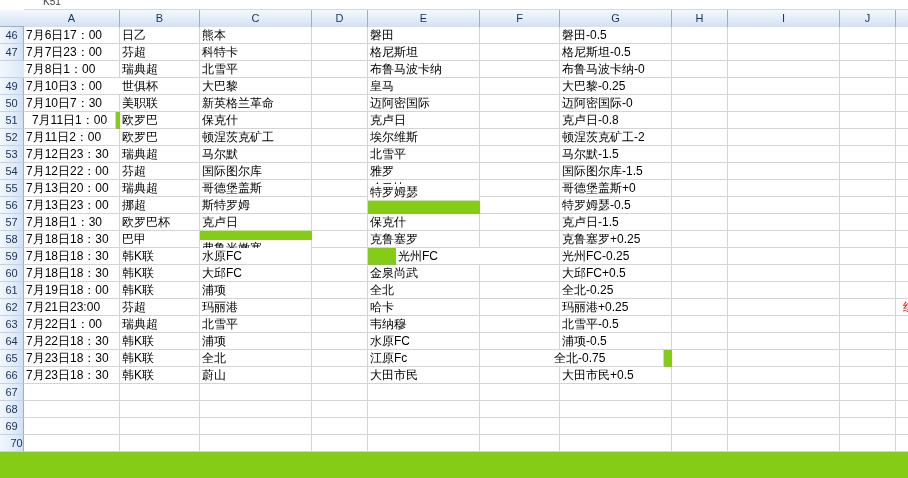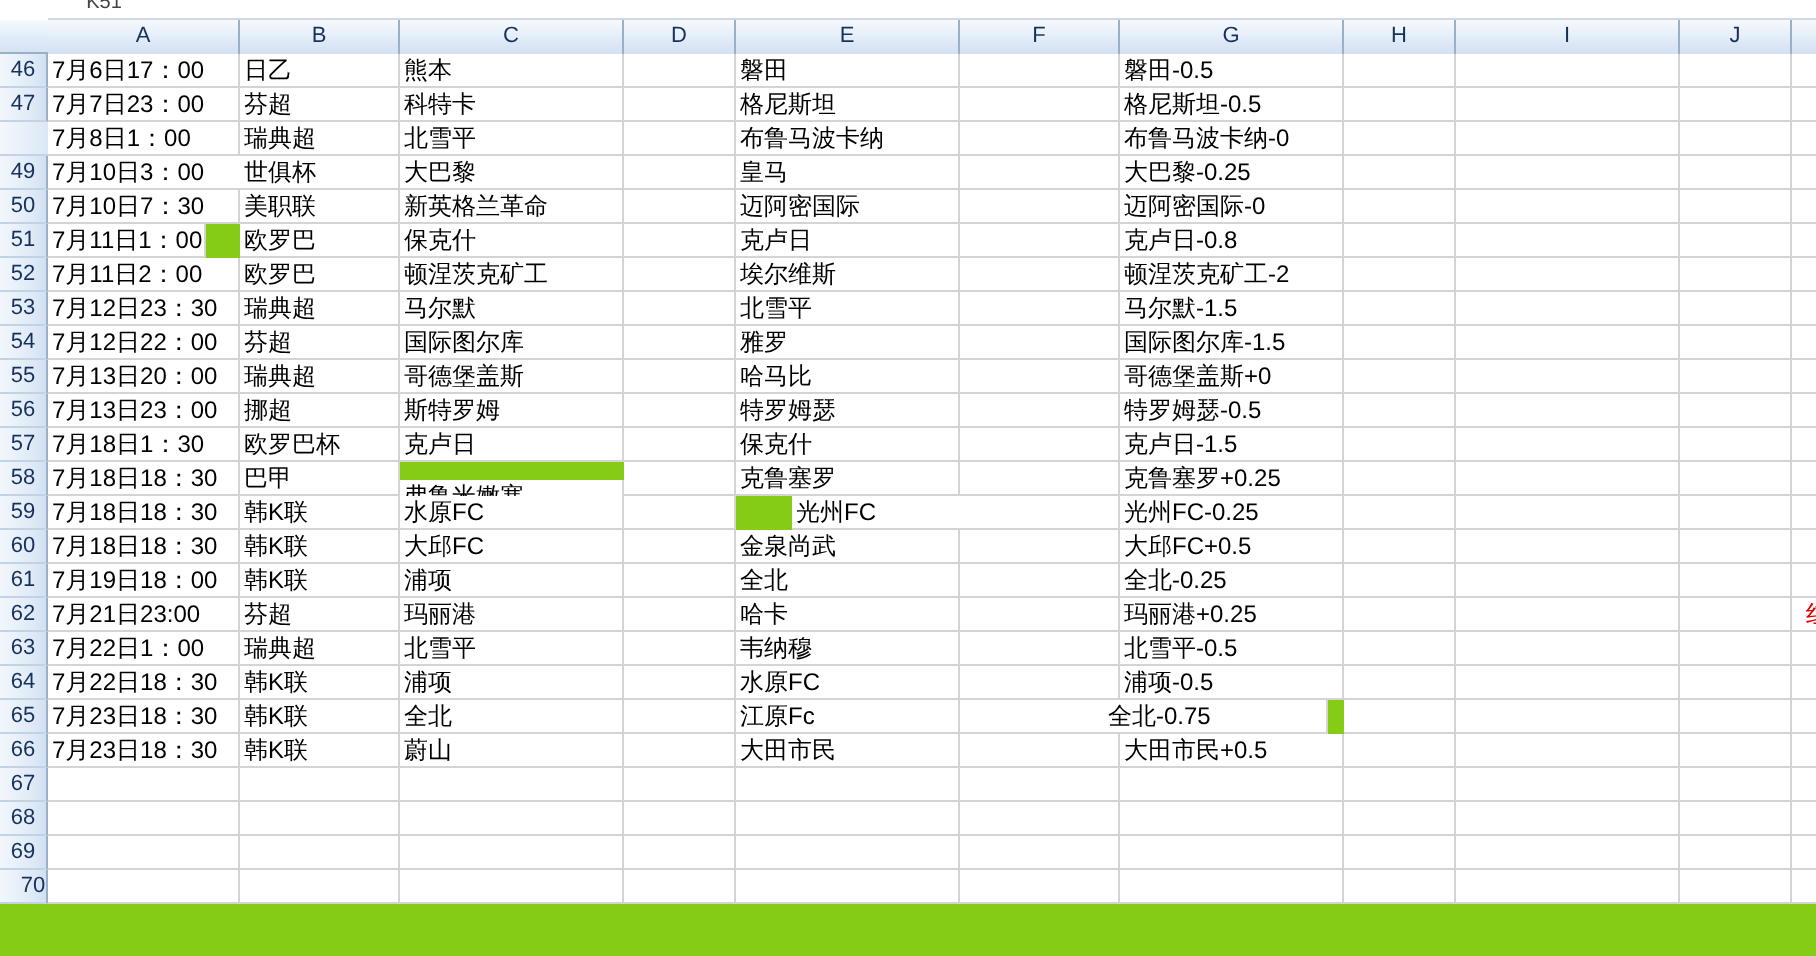--- a/index.html
+++ b/index.html
@@ -218,21 +218,21 @@
       <div class="cell" style="left: 120px; top: 95px; width: 80px;">美职联</div>
       <div class="cell" style="left: 200px; top: 95px; width: 112px;">新英格兰革命</div>
       <div class="cell" style="left: 312px; top: 95px; width: 56px;"></div>
       <div class="cell" style="left: 368px; top: 95px; width: 112px;">迈阿密国际</div>
       <div class="cell" style="left: 480px; top: 95px; width: 80px;"></div>
       <div class="cell" style="left: 560px; top: 95px; width: 112px;">迈阿密国际-0</div>
       <div class="cell" style="left: 672px; top: 95px; width: 56px;"></div>
       <div class="cell" style="left: 728px; top: 95px; width: 112px;"></div>
       <div class="cell" style="left: 840px; top: 95px; width: 56px;"></div>
       <div class="cell red center" style="left: 896px; top: 95px; width: 80px;">红（1-2）</div>
-      <div class="cell" style="left: 24px; top: 112px; width: 79px;">7月11日1：00</div>
+      <div class="cell" style="left: 24px; top: 112px; width: 92px; text-align: center;">7月11日1：00</div>
       <div class="cell" style="left: 120px; top: 112px; width: 80px;">欧罗巴</div>
       <div class="cell" style="left: 200px; top: 112px; width: 112px;">保克什</div>
       <div class="cell" style="left: 312px; top: 112px; width: 56px;"></div>
       <div class="cell" style="left: 368px; top: 112px; width: 112px;">克卢日</div>
       <div class="cell" style="left: 480px; top: 112px; width: 80px;"></div>
       <div class="cell" style="left: 560px; top: 112px; width: 112px;">克卢日-0.8</div>
       <div class="cell" style="left: 672px; top: 112px; width: 56px;"></div>
       <div class="cell" style="left: 728px; top: 112px; width: 112px;"></div>
       <div class="cell" style="left: 840px; top: 112px; width: 56px;"></div>
       <div class="cell black center" style="left: 896px; top: 112px; width: 80px;">黑（0-0）</div>
@@ -277,21 +277,21 @@
       <div class="cell" style="left: 480px; top: 180px; width: 80px;"></div>
       <div class="cell" style="left: 560px; top: 180px; width: 112px;">哥德堡盖斯+0</div>
       <div class="cell" style="left: 672px; top: 180px; width: 56px;"></div>
       <div class="cell" style="left: 728px; top: 180px; width: 112px;"></div>
       <div class="cell" style="left: 840px; top: 180px; width: 56px;"></div>
       <div class="cell red center" style="left: 896px; top: 180px; width: 80px;">红（3-2）</div>
       <div class="cell" style="left: 24px; top: 197px; width: 96px;">7月13日23：00</div>
       <div class="cell" style="left: 120px; top: 197px; width: 80px;">挪超</div>
       <div class="cell" style="left: 200px; top: 197px; width: 112px;">斯特罗姆</div>
       <div class="cell" style="left: 312px; top: 197px; width: 56px;"></div>
-      <div class="cell" style="left: 368px; top: 197px; width: 112px;">特罗姆瑟</div>
+      <div class="cell" style="left: 368px; top: 184px; width: 112px;">特罗姆瑟</div>
       <div class="cell" style="left: 480px; top: 197px; width: 80px;"></div>
       <div class="cell" style="left: 560px; top: 197px; width: 112px;">特罗姆瑟-0.5</div>
       <div class="cell" style="left: 672px; top: 197px; width: 56px;"></div>
       <div class="cell" style="left: 728px; top: 197px; width: 112px;"></div>
       <div class="cell" style="left: 840px; top: 197px; width: 56px;"></div>
       <div class="cell red center" style="left: 896px; top: 197px; width: 80px;">红（2-3）</div>
       <div class="cell" style="left: 24px; top: 214px; width: 96px;">7月18日1：30</div>
       <div class="cell" style="left: 120px; top: 214px; width: 80px;">欧罗巴杯</div>
       <div class="cell" style="left: 200px; top: 214px; width: 112px;">克卢日</div>
       <div class="cell" style="left: 312px; top: 214px; width: 56px;"></div>

